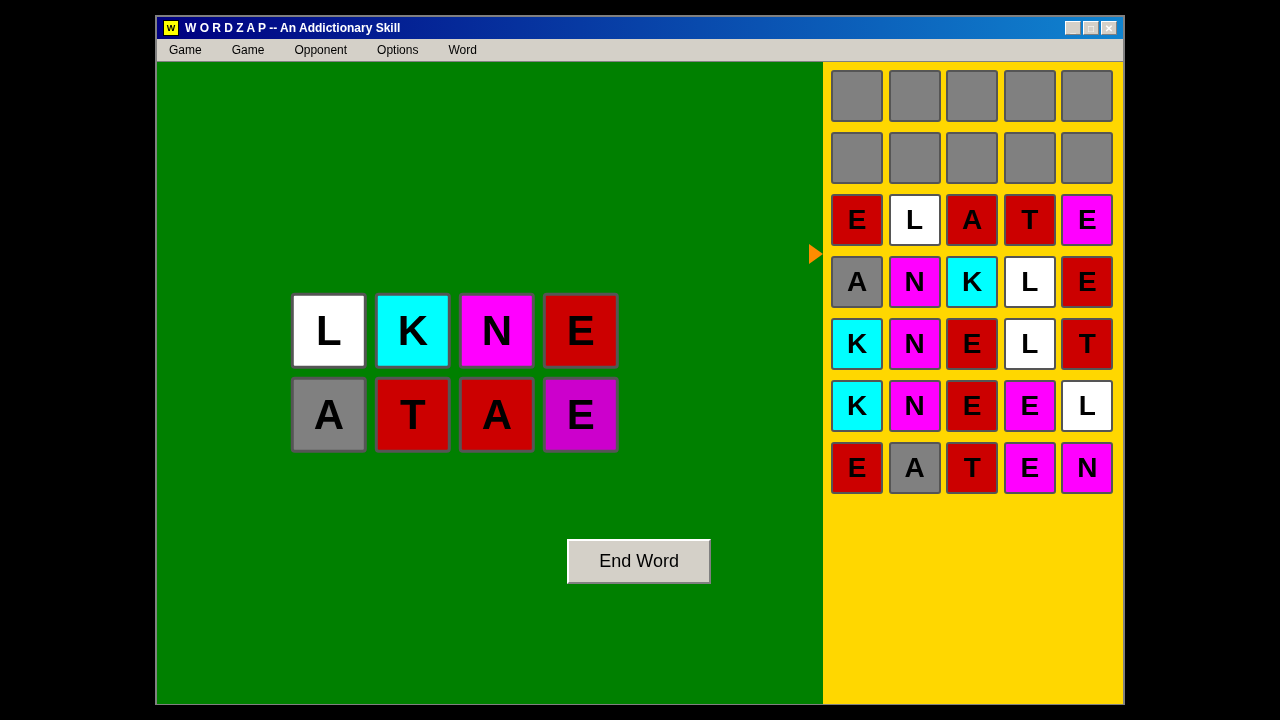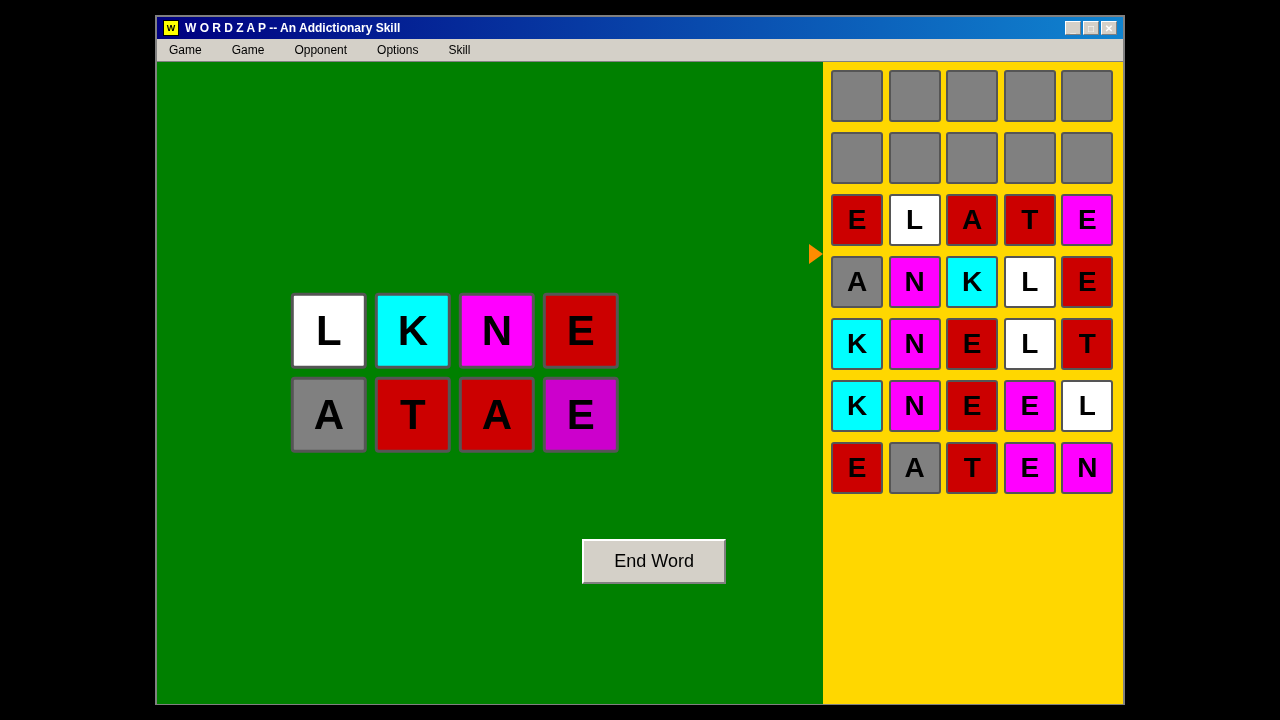--- a/index.html
+++ b/index.html
@@ -132,21 +132,21 @@
       font-weight: bold;
       font-family: Arial, sans-serif;
       border: 3px solid #555;
       cursor: pointer;
       color: #000;
       border-radius: 4px;
     }
     .end-word-btn {
       position: absolute;
       bottom: 120px;
-      right: 97px;
+      right: 112px;
       padding: 10px 30px;
       font-size: 18px;
       background: #d4d0c8;
       border: 2px solid #808080;
       border-top-color: #fff;
       border-left-color: #fff;
       cursor: pointer;
       font-family: Arial, sans-serif;
     }
     .right-tile {
@@ -187,21 +187,21 @@
       <div class="title-btn">□</div>
       <div class="title-btn">✕</div>
     </div>
   </div>
 
   <div class="menu-bar">
     <div class="menu-item">Game</div>
     <div class="menu-item">Game</div>
     <div class="menu-item">Opponent</div>
     <div class="menu-item">Options</div>
-    <div class="menu-item">Skill</div>
+    <div class="menu-item">Word</div>
   </div>
 
   <div class="game-area">
 
     <div class="left-panel">
       <div class="letter-grid" id="letter-grid">
           <div class="letter-tile" style="background: rgb(255, 255, 255);">L</div>
           <div class="letter-tile" style="background: rgb(0, 255, 255);">K</div>
           <div class="letter-tile" style="background: rgb(255, 0, 255);">N</div>
           <div class="letter-tile" style="background: rgb(204, 0, 0);">E</div>

